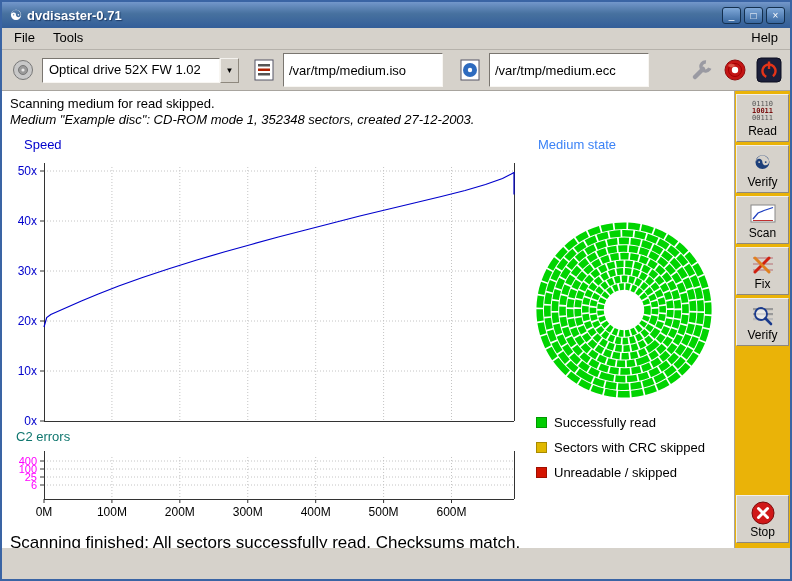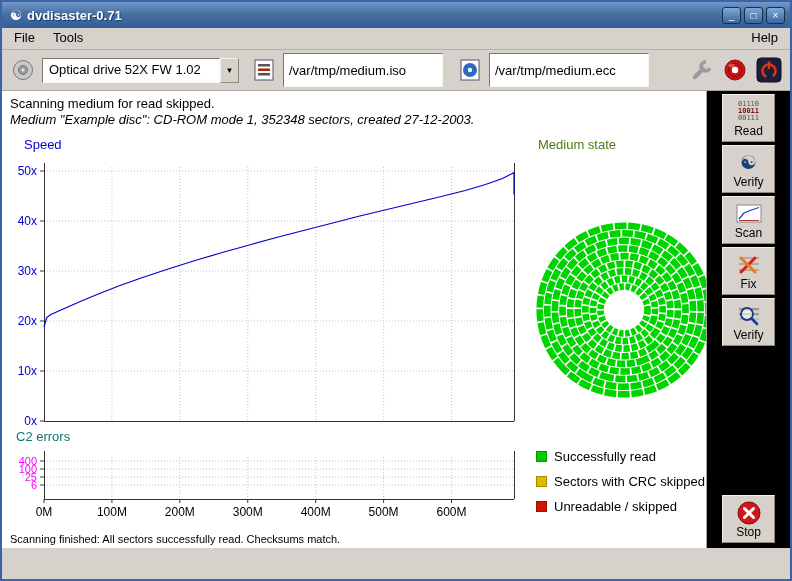--- a/index.html
+++ b/index.html
@@ -26,33 +26,33 @@
   .entry{width:160px;height:25px;box-sizing:border-box;background:#fff;border:1px solid;border-color:#7a7670 #f8f6f2 #f8f6f2 #7a7670;padding:16px 5px;font-size:13px;font-family:"Liberation Sans","DejaVu Sans",sans-serif;}
   .tool-right{margin-left:auto;display:flex;gap:8px;align-items:center;}
 
   
   .content-row{display:flex;height:457px;}
   .main-panel{position:relative;flex:1;background:#fff;overflow:hidden;}
   .status1{position:absolute;left:8px;top:5px;font-size:13px;}
   .status2{position:absolute;left:8px;top:21px;font-size:13px;font-style:italic;}
   .chart-title{position:absolute;font-size:13px;}
   .speed-title{left:22px;top:46px;color:#0000cc;}
-  .ms-title{left:536px;top:46px;color:#4d7c0f;}
+  .ms-title{left:536px;top:46px;color:#3b82f6;}
   .c2-title{left:14px;top:338px;color:#0f766e;}
   .speed-svg{position:absolute;left:0;top:68px;}
   .c2-svg{position:absolute;left:0;top:356px;}
   .disc-svg{position:absolute;left:527px;top:124px;}
   svg text{font-family:"Liberation Sans","DejaVu Sans",sans-serif;}
-  .legend{position:absolute;left:534px;top:358px;}
+  .legend{position:absolute;left:534px;top:324px;}
   .legend-item{display:flex;align-items:center;margin-bottom:10px;font-size:13px;}
   .swatch{width:9px;height:9px;margin-right:7px;border:1px solid rgba(0,0,0,0.25);}
-  .finished{position:absolute;left:8px;top:442px;font-size:11px;}
-
-  
-  .sidebar{width:84px;background:#000000;border-left:1px solid #a8a49e;display:flex;flex-direction:column;align-items:center;padding:3px 0;box-sizing:border-box;}
+  .finished{position:absolute;left:8px;top:442px;font-size:17px;}
+
+  
+  .sidebar{width:56px;background:#eab308;border-left:1px solid #a8a49e;display:flex;flex-direction:column;align-items:center;padding:3px 0;box-sizing:border-box;}
   .side-btn{width:53px;height:48px;margin-bottom:3px;display:flex;flex-direction:column;align-items:center;justify-content:center;background:#d6d2cb;border:1px solid;border-color:#f2f0ec #8e887e #8e887e #f2f0ec;font-size:12px;font-family:inherit;padding:0;cursor:default;}
   .side-btn .icon{height:26px;display:flex;flex-direction:column;align-items:center;justify-content:center;}
   .side-label{font-size:12px;line-height:13px;}
   .binary-icon span{display:block;font-family:"DejaVu Sans Mono",monospace;font-size:7px;line-height:7px;text-align:center;}
   .b-dim{color:#555;}
   .b-hi{color:#7a1010;font-weight:bold;}
   .yinyang{font-size:19px;line-height:21px;color:#1c3f7a;}
   .stop-btn{margin-top:auto;margin-bottom:2px;}
 
   

